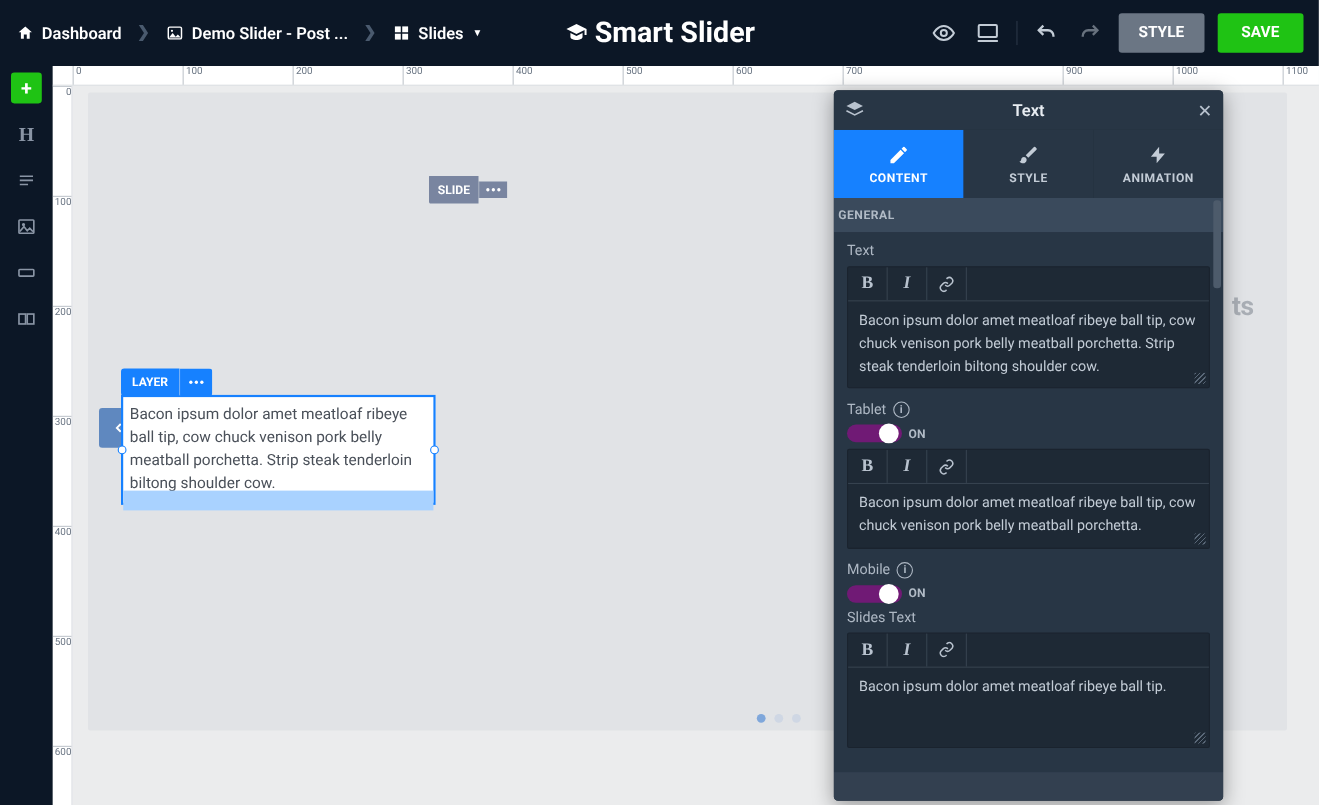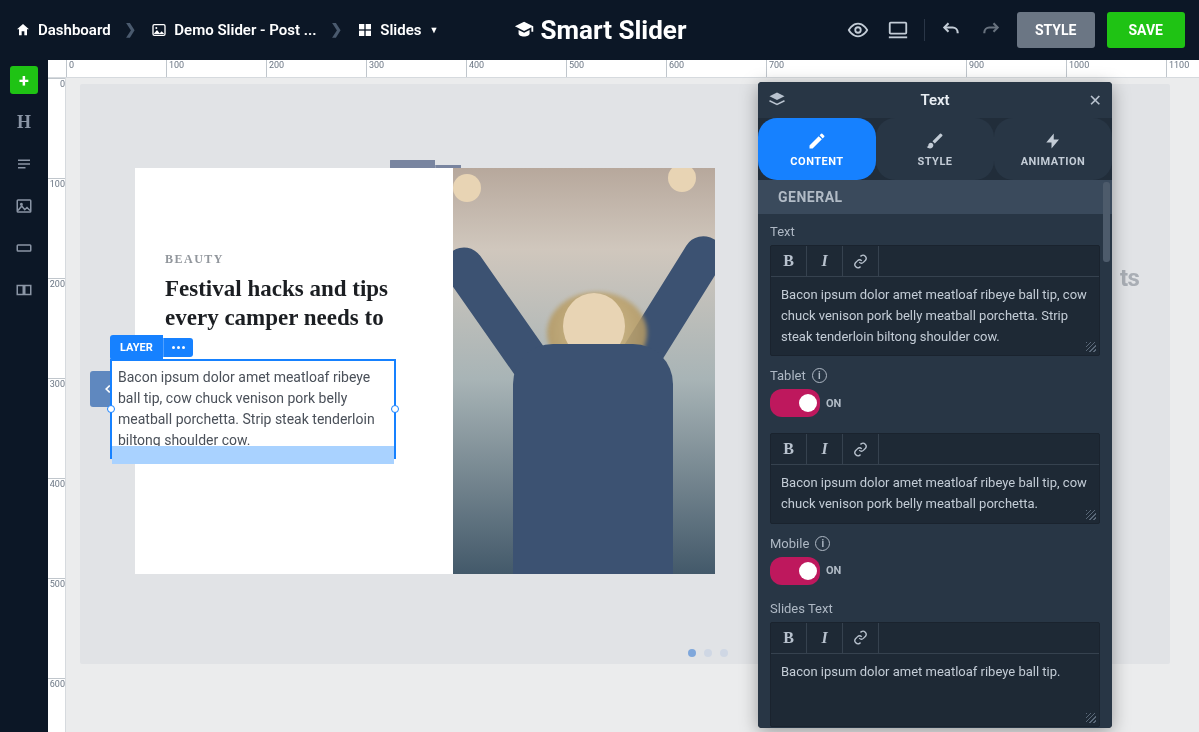--- a/index.html
+++ b/index.html
@@ -35,21 +35,21 @@
 .canvas-inner { position: absolute; left: 14px; top: 6px; width: 1090px; height: 580px; }
 .canvas-inner2 { position: absolute; inset: 0; background: #e1e3e6; border-radius: 2px; }
 .slide-card { position: absolute; left: 55px; top: 84px; width: 580px; height: 406px; background: #fff; display: flex; }
 .slide-left { width: 318px; padding: 84px 16px 18px 30px; position: relative; }
 .tag-slide { position: absolute; width: 72px; height: 28px; left: 310px; top: 74px; display: flex; align-items: center; border-radius: 3px; overflow: hidden; }
 .tag-slide .lbl { background: #7985a0; color: #fff; font-size: 11px; font-weight: 700; padding: 6px 8px; }
 .tag-slide .dots { background: #7985a0; color: #fff; padding: 6px 6px; display:flex; gap:2px; border-left: 1px solid rgba(255,255,255,0.2);}
 .dots span{width:3px;height:3px;background:#fff;border-radius:50%;}
 .cat { color: #91969c; font-size: 12px; font-weight: 700; letter-spacing: 1.5px; margin-bottom: 8px; font-family: Georgia, serif; }
 .title { font-family: Georgia, "Times New Roman", serif; font-weight: 700; font-size: 23px; line-height: 1.25; color: #1b1e22; margin-bottom: 12px; }
-.layer-tag { position: absolute; left: 30px; top: 251px; display: flex; align-items: center; z-index: 5; }
+.layer-tag { position: absolute; left: 30px; top: 251px; display: flex; z-index: 5; }
 .layer-tag .lbl { background: #1681ff; color: #fff; font-size: 11px; font-weight: 700; padding: 6px 10px; border-radius: 3px 0 0 3px; }
 .layer-tag .dots { background: #1681ff; padding: 8px 8px; border-radius: 0 3px 3px 0; display:flex; gap:2px; align-items:center; border-left:1px solid rgba(255,255,255,0.25);}
 .layer-sel { position: absolute; left: 30px; top: 275px; width: 286px; border: 2px solid #1681ff; padding: 6px 6px; font-size: 14px; line-height: 1.5; color: #4a5059; font-family: Georgia, serif; background: #fff; }
 .layer-handle{position:absolute;width:8px;height:8px;background:#fff;border:1px solid #1681ff;border-radius:50%;}
 .lh-l{left:-5px;top:50%;margin-top:-4px;} .lh-r{right:-5px;top:50%;margin-top:-4px;}
 .bluebar { position: absolute; left: 32px; top: 362px; width: 282px; height: 18px; background: #a9d2ff; }
 .btn-read { position: absolute; left: 30px; top: 388px; background: #0e4fa0; color: #fff; border: none; padding: 12px 18px; font-size: 12px; font-weight: 700; letter-spacing: 1px; cursor: pointer; }
 .slide-right { flex: 1; background: linear-gradient(180deg, #b7a89c 0%, #d0c7bd 20%, #a8b4b6 52%, #43596a 100%); position: relative; overflow: hidden; }
 
 
@@ -69,35 +69,35 @@
 .pager .dot { width: 8px; height: 8px; border-radius: 50%; background: #cfd7e4; }
 .pager .dot.active { background: #7fa7db; }
 
 
 .panel { position: absolute; left: 758px; top: 82px; width: 354px; height: 646px; background: #212d3a; color: #c3ccd6; border-radius: 4px; overflow: hidden; display: flex; flex-direction: column; box-shadow: 0 4px 18px rgba(0,0,0,0.35); }
 .panel-head { height: 36px; background: #283645; display: flex; align-items: center; padding: 0 10px; position: relative; }
 .panel-head .layers-ico { color: #b8c2ce; }
 .panel-title { position: absolute; left: 50%; transform: translateX(-50%); font-size: 15px; font-weight: 600; color: #e8edf2; }
 .panel-close { margin-left: auto; color: #b8c2ce; cursor: pointer; font-size: 16px; }
 .panel-tabs { display: flex; height: 62px; }
-.ptab { flex: 1; display: flex; flex-direction: column; align-items: center; justify-content: center; gap: 4px; font-size: 11px; font-weight: 700; cursor: pointer; background: #283645; color: #c3ccd6; letter-spacing: 0.5px; border-radius: 19px; }
+.ptab { flex: 1; display: flex; flex-direction: column; align-items: center; justify-content: center; gap: 4px; font-size: 11px; font-weight: 700; cursor: pointer; background: #283645; color: #c3ccd6; letter-spacing: 0.5px; }
 .ptab.active { background: #1681ff; color: #fff; }
 .ptab .ico { font-size: 18px; }
 .panel-body { flex: 1; overflow-y: auto; background: #334050; }
 .scrollbar-thin{scrollbar-width:thin;}
-.panel-section-head { background: #3a4a5c; padding: 9px 20px; font-size: 14px; font-weight: 700; color: #b1bbc6; letter-spacing: 0.5px; }
+.panel-section-head { background: #3a4a5c; padding: 9px 4px; font-size: 11px; font-weight: 700; color: #b1bbc6; letter-spacing: 0.5px; }
 .panel-inner { padding: 10px 12px; background: #283645; }
 .field-label { font-size: 13px; color: #aeb8c4; margin-bottom: 6px; display: flex; align-items: center; gap: 6px; }
 .info-ico { width: 15px; height: 15px; border-radius: 50%; border: 1.5px solid #aeb8c4; display: inline-flex; align-items: center; justify-content: center; font-size: 10px; font-weight: 700; }
 .editor { background: #1e2935; border: 1px solid #1a232e; border-radius: 2px; margin-bottom: 12px; }
 .ed-toolbar { display: flex; border-bottom: 1px solid #36424f; }
 .ed-btn { width: 36px; height: 30px; display: flex; align-items: center; justify-content: center; border-right: 1px solid #36424f; color: #b8c2ce; cursor: pointer; font-weight: 700; font-family: Georgia, serif; }
 .ed-content { padding: 8px 10px; font-size: 13px; line-height: 1.6; color: #c3ccd6; min-height: 48px; position: relative; }
 .resize-grip { position: absolute; right: 3px; bottom: 3px; width: 10px; height: 10px; background: repeating-linear-gradient(135deg,#5a6878 0 1px,transparent 1px 3px); }
-.toggle { width: 50px; height: 28px; background: #be185d; border-radius: 12px; position: relative; display: inline-flex; align-items: center; cursor: pointer; margin-bottom: 12px; }
+.toggle { width: 50px; height: 16px; background: #701a75; border-radius: 12px; position: relative; display: inline-flex; align-items: center; cursor: pointer; margin-bottom: 2px; }
 .toggle .knob { width: 18px; height: 18px; background: #fff; border-radius: 50%; position: absolute; right: 3px; }
 .toggle .txt { position: absolute; left: 56px; font-size: 11px; font-weight: 700; color: #b1bbc6; }
 .panel-scrollbar { position: absolute; right: 2px; top: 100px; width: 7px; height: 80px; background: #4d5b6b; border-radius: 3px; }
 svg{display:block;}
 </style>
 </head>
 <body>
 
 <div class="topbar">
   <div class="crumbs">
@@ -242,37 +242,20 @@
           <span></span>
         </span>
     </div>
 
     <div class="prev-arrow">
       <svg width="14" height="14" viewBox="0 0 24 24" fill="none" stroke="#fff" stroke-width="3">
           <path d="M15 18l-6-6 6-6"></path>
         </svg>
     </div>
 
-    <div class="slide-card">
-      <div class="slide-left">
-        <div class="cat">BEAUTY</div>
-        <div class="title">Festival hacks and tips every camper needs to</div>
-      </div>
-      <div class="slide-right">
-        <div class="person">
-          <div class="arm-l"></div>
-          <div class="arm-r"></div>
-          <div class="hand-l"></div>
-          <div class="hand-r"></div>
-          <div class="hair"></div>
-          <div class="head"></div>
-          <div class="torso"></div>
-        </div>
-      </div>
-    </div>
 
     <div class="layer-tag">
       <span class="lbl">LAYER</span>
       <span class="dots">
           <span></span>
           <span></span>
           <span></span>
         </span>
     </div>
     <div class="layer-sel">

